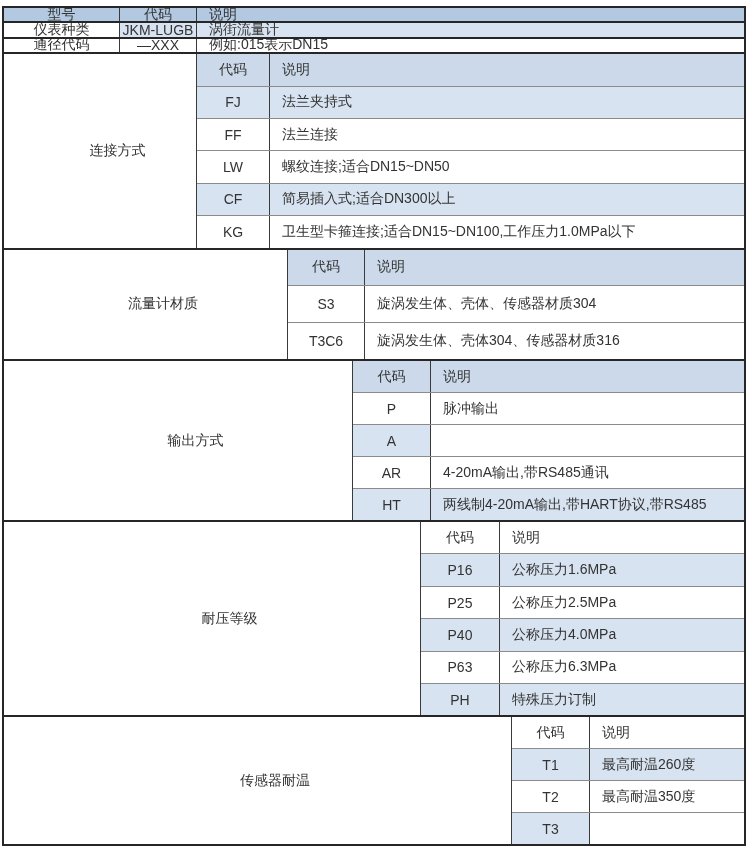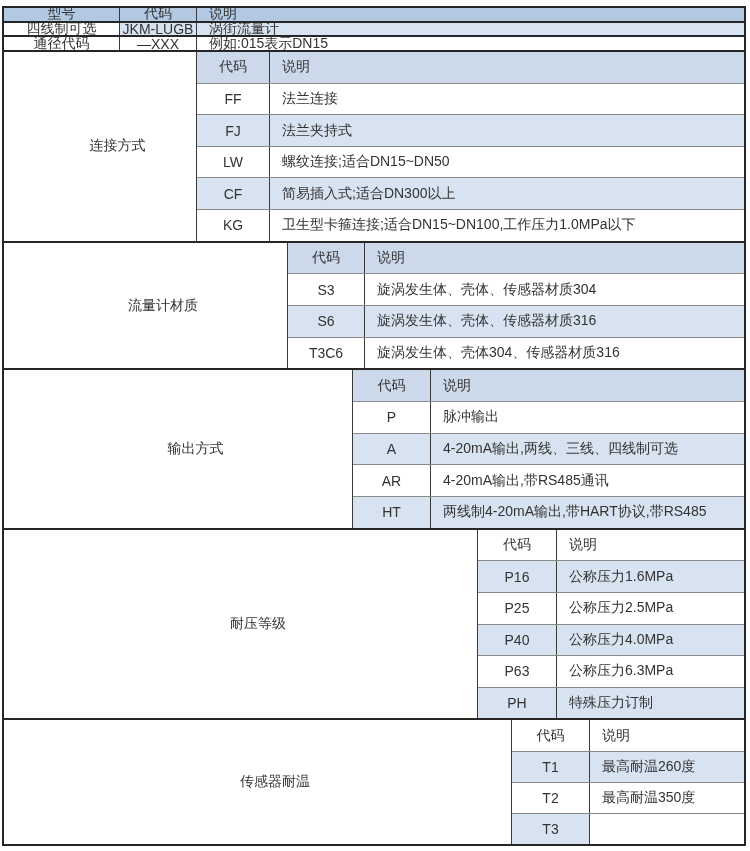--- a/index.html
+++ b/index.html
@@ -30,64 +30,64 @@
   .section{display:flex;border-top:2px solid var(--heavy);min-height:0;}
   .label-cell{border-right:1px solid var(--vline);display:flex;align-items:center;justify-content:center;box-sizing:border-box;background:var(--white-bg);padding-left:35px;}
   .rows{flex:1;display:flex;flex-direction:column;min-width:0;}
   .srow{flex:1;display:flex;min-height:0;}
   .srow + .srow{border-top:1px solid var(--hline);}
   .code-cell{border-right:1px solid var(--vline);justify-content:center;}
   .desc-cell{flex:1;}
   .sec-connection  .label-cell{width:193px;} .sec-connection  .code-cell{width:73px;}
   .sec-material    .label-cell{width:284px;} .sec-material    .code-cell{width:77px;}
   .sec-output      .label-cell{width:349px;} .sec-output      .code-cell{width:78px;}
-  .sec-pressure    .label-cell{width:474px;} .sec-pressure    .code-cell{width:79px;}
+  .sec-pressure    .label-cell{width:417px;} .sec-pressure    .code-cell{width:79px;}
   .sec-temperature .label-cell{width:508px;text-align:center;} .sec-temperature .code-cell{width:78px;}
   .bg-h{background:var(--header-bg);}
   .bg-s{background:var(--sub-bg);}
   .bg-b{background:var(--alt-bg);}
   .bg-w{background:var(--white-bg);}
 </style>
 </head>
 <body>
 
 <div class="tbl">
 
   <div class="trow">
     <div class="cell c1 center bg-h">型号</div>
     <div class="cell c2 center bg-h">代码</div>
     <div class="cell c3 desc-pad bg-h">说明</div>
   </div>
 
   <div class="trow">
-    <div class="cell c1 center bg-w">四线制可选</div>
+    <div class="cell c1 center bg-w">仪表种类</div>
     <div class="cell c2 center bg-b">JKM-LUGB</div>
     <div class="cell c3 desc-pad bg-b">涡街流量计</div>
   </div>
 
   <div class="trow">
     <div class="cell c1 center bg-w">通径代码</div>
     <div class="cell c2 center bg-w">—XXX</div>
     <div class="cell c3 desc-pad bg-w">例如:015表示DN15</div>
   </div>
 
   <div class="section sec-connection" style="flex-grow: 6;">
       <div class="label-cell cell center">连接方式</div>
       <div class="rows">
         <div class="srow">
           <div class="cell code-cell center bg-s">代码</div>
           <div class="cell desc-cell desc-pad bg-s">说明</div>
         </div>
         <div class="srow">
+          <div class="cell code-cell center bg-b">FJ</div>
+          <div class="cell desc-cell desc-pad bg-b">法兰夹持式</div>
+        </div>
+        <div class="srow">
           <div class="cell code-cell center bg-w">FF</div>
           <div class="cell desc-cell desc-pad bg-w">法兰连接</div>
-        </div>
-        <div class="srow">
-          <div class="cell code-cell center bg-b">FJ</div>
-          <div class="cell desc-cell desc-pad bg-b">法兰夹持式</div>
         </div>
         <div class="srow">
           <div class="cell code-cell center bg-w">LW</div>
           <div class="cell desc-cell desc-pad bg-w">螺纹连接;适合DN15~DN50</div>
         </div>
         <div class="srow">
           <div class="cell code-cell center bg-b">CF</div>
           <div class="cell desc-cell desc-pad bg-b">简易插入式;适合DN300以上</div>
         </div>
         <div class="srow">
@@ -101,43 +101,38 @@
       <div class="rows">
         <div class="srow">
           <div class="cell code-cell center bg-s">代码</div>
           <div class="cell desc-cell desc-pad bg-s">说明</div>
         </div>
         <div class="srow">
           <div class="cell code-cell center bg-w">S3</div>
           <div class="cell desc-cell desc-pad bg-w">旋涡发生体、壳体、传感器材质304</div>
         </div>
         <div class="srow">
-          <div class="cell code-cell center bg-b">S6</div>
-          <div class="cell desc-cell desc-pad bg-b">旋涡发生体、壳体、传感器材质316</div>
-        </div>
-        <div class="srow">
           <div class="cell code-cell center bg-w">T3C6</div>
           <div class="cell desc-cell desc-pad bg-w">旋涡发生体、壳体304、传感器材质316</div>
         </div>
       </div>
     </div>
     <div class="section sec-output" style="flex-grow: 5;">
       <div class="label-cell cell center">输出方式</div>
       <div class="rows">
         <div class="srow">
           <div class="cell code-cell center bg-s">代码</div>
           <div class="cell desc-cell desc-pad bg-s">说明</div>
         </div>
         <div class="srow">
           <div class="cell code-cell center bg-w">P</div>
           <div class="cell desc-cell desc-pad bg-w">脉冲输出</div>
         </div>
         <div class="srow">
           <div class="cell code-cell center bg-b">A</div>
-          <div class="cell desc-cell desc-pad bg-b">4-20mA输出,两线、三线、四线制可选</div>
         </div>
         <div class="srow">
           <div class="cell code-cell center bg-w">AR</div>
           <div class="cell desc-cell desc-pad bg-w">4-20mA输出,带RS485通讯</div>
         </div>
         <div class="srow">
           <div class="cell code-cell center bg-b">HT</div>
           <div class="cell desc-cell desc-pad bg-b">两线制4-20mA输出,带HART协议,带RS485</div>
         </div>
       </div>

